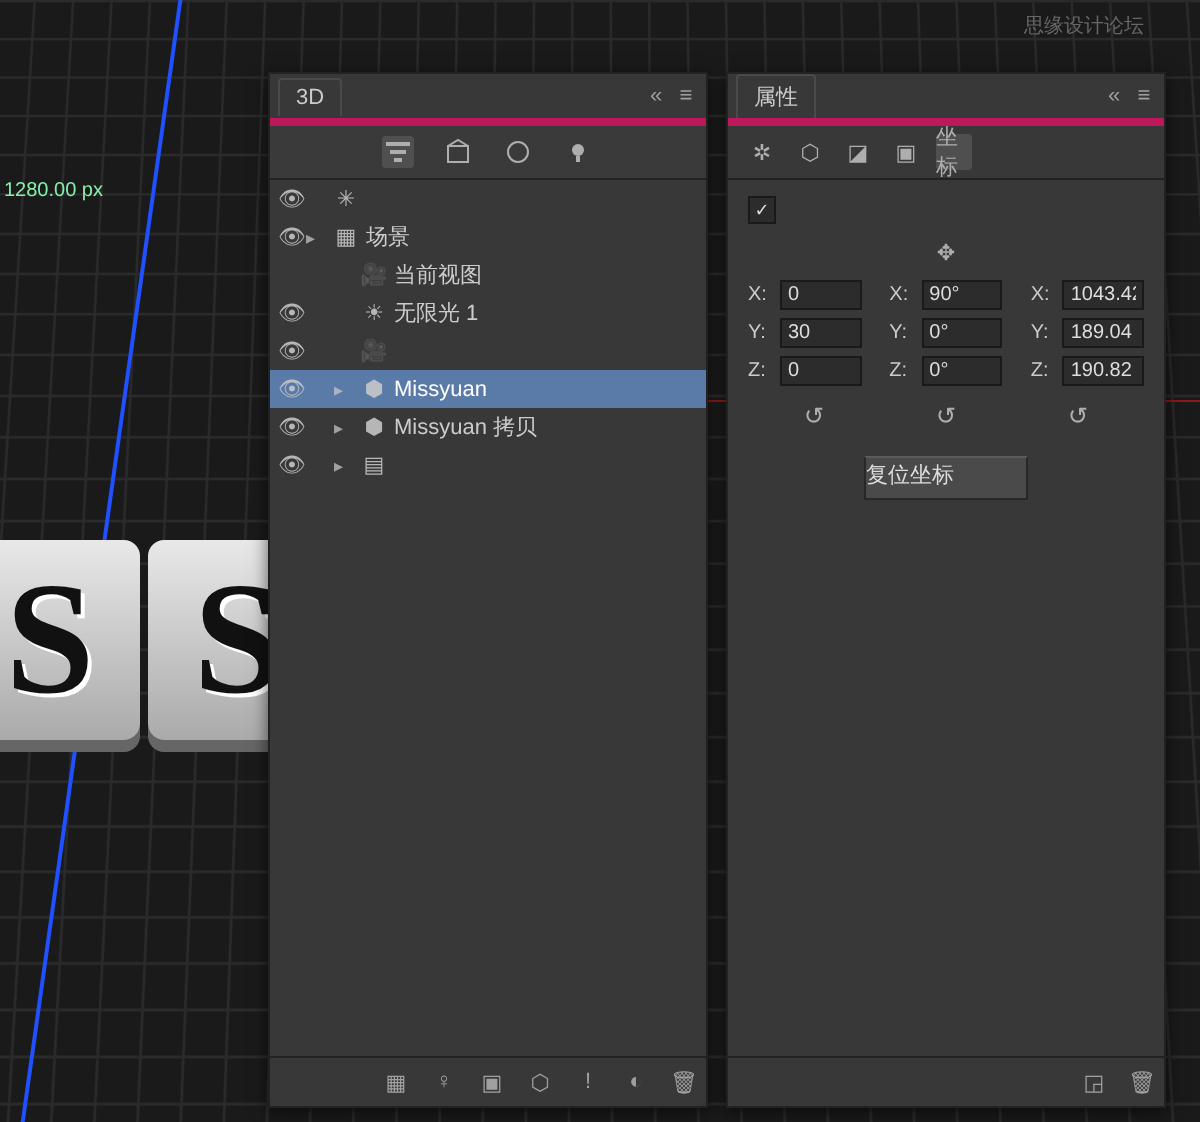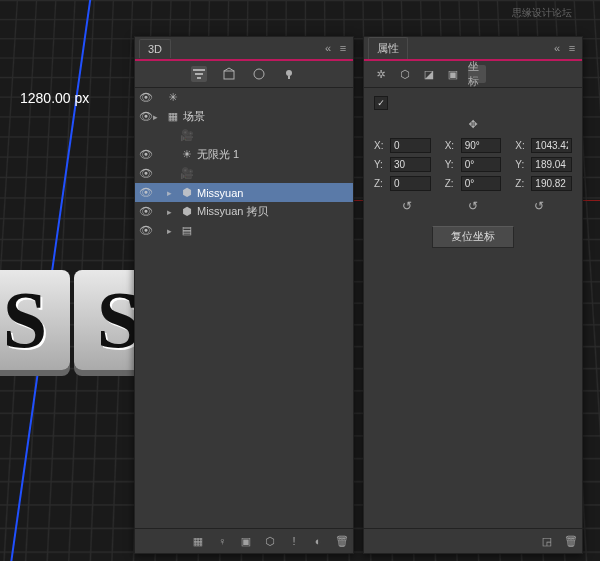--- a/index.html
+++ b/index.html
@@ -1,27 +1,27 @@
 <!DOCTYPE html>
 <html><head>
 <meta charset="utf-8">
 <style>
 html,body{margin:0;padding:0;width:600px;height:561px;overflow:hidden;font-family:"Microsoft YaHei",Arial,sans-serif;font-size:11px;color:#ccc;background:#000}
 .bg{position:absolute;inset:0;background:#1a1a1a}
 .grid{position:absolute;inset:0;background-image:linear-gradient(#2a2a2a 1px,transparent 1px),linear-gradient(90deg,#2a2a2a 1px,transparent 1px);background-size:16px 16px;transform:perspective(800px) rotateX(10deg) scale(1.2);transform-origin:50% 0}
-.ruler{position:absolute;top:90px;left:20px;color:#ffffff;font-size:14px}
+.ruler{position:absolute;top:90px;left:2px;color:#86efac;font-size:10px}
 .blueline{position:absolute;width:2px;height:800px;background:#2050ff;left:40px;top:-50px;transform:rotate(8deg)}
 .redline{position:absolute;width:400px;height:1px;background:#8b1a1a;top:200px;left:300px}
 .s3d{position:absolute;left:-20px;top:270px;width:200px;height:110px;display:flex}
 .sletter{width:90px;height:100px;background:linear-gradient(#e8e8e8,#aaa);border-radius:8px;margin-right:4px;position:relative;box-shadow:0 6px 0 #666}
 .sletter::before{content:"S";position:absolute;inset:0;display:flex;align-items:center;justify-content:center;font-size:80px;font-weight:bold;font-family:Georgia,serif;color:#111;text-shadow:2px 2px 0 #fff}
 .panel{position:absolute;background:#383838;border:1px solid #222;box-shadow:0 2px 8px rgba(0,0,0,.6);display:flex;flex-direction:column}
 .panel.p3d{left:134px;top:36px;width:218px;height:516px}
 .panel.pprop{left:363px;top:36px;width:218px;height:516px}
-.tabbar{height:22px;background:#383838;display:flex;align-items:center;padding:0 4px;border-bottom:2px solid #be185d}
+.tabbar{height:22px;background:#383838;display:flex;align-items:center;padding:0 4px;border-bottom:4px solid #be185d}
 .tab{padding:3px 8px;background:#383838;border:1px solid #4a4a4a;border-bottom:none;border-radius:2px 2px 0 0;font-size:11px}
 .tabspc{flex:1}
 .mini{width:12px;height:10px;margin-left:3px;opacity:.7;cursor:pointer;display:flex;align-items:center;justify-content:center}
 .filterbar{height:26px;display:flex;align-items:center;justify-content:center;gap:14px;border-bottom:1px solid #222;background:#3a3a3a}
 .fbtn{width:16px;height:16px;display:flex;align-items:center;justify-content:center;opacity:.8;cursor:pointer}
 .fbtn.active{background:#555;border-radius:2px}
 .tree{flex:1;overflow:hidden;background:#383838}
 .row{display:flex;align-items:center;height:19px;padding:0 4px}
 .row.selected{background:#5a7aa8}
 .row.selected .txt{color:#fff}
@@ -42,21 +42,21 @@
 .sel{background:#2c2c2c;border:1px solid #1a1a1a;color:#ddd;font-size:11px;padding:1px 4px;height:18px}
 .chk{width:12px;height:12px;background:#2c2c2c;border:1px solid #1a1a1a;display:flex;align-items:center;justify-content:center;font-size:9px;color:#ddd}
 .move-icon{width:16px;height:16px;margin:2px auto 6px;opacity:.8;display:flex;align-items:center;justify-content:center}
 .coords{display:flex;gap:14px;margin-bottom:4px}
 .ccol{flex:1}
 .crow{display:flex;align-items:center;margin-bottom:4px;white-space:nowrap}
 .clbl{width:16px;color:#ccc;font-size:10px}
 .cval{flex:1;background:#2c2c2c;border:1px solid #1a1a1a;color:#ddd;font-size:10px;padding:1px 3px;height:15px;text-align:left;min-width:0;width:100%;box-sizing:border-box}
 .reset-row{display:flex;justify-content:space-around;margin:2px 0 10px}
 .ricon{width:14px;height:14px;opacity:.8;cursor:pointer;display:flex;align-items:center;justify-content:center;font-size:12px}
-.bigbtn{display:block;margin:13px auto 5px;width:80px;height:20px;background:#4a4a4a;border:1px solid #282828;border-top-color:#5a5a5a;color:#ddd;font-size:11px;cursor:pointer;text-align:center;line-height:18px}
+.bigbtn{display:block;margin:13px auto 5px;width:80px;height:20px;background:#4a4a4a;border:1px solid #282828;border-top-color:#5a5a5a;color:#ddd;font-size:11px;cursor:pointer;text-align:left;line-height:18px}
 .watermark{position:absolute;top:6px;right:28px;color:#666;font-size:10px}
 svg{display:block}
 </style>
 </head>
 <body>
 
 <div class="bg">
   <div class="grid"></div>
   <div class="blueline"></div>
   <div class="redline"></div>
@@ -113,20 +113,21 @@
         <span class="ind" style="width:0px"></span>
         <span class="arr">▸</span>
         <span class="ico">▦</span>
         <span class="txt">场景</span>
       </div>
       <div class="row">
         <span class="vis"></span>
         <span class="ind" style="width:14px"></span>
         <span class="arr"></span>
         <span class="ico">🎥</span>
+        <span class="txt">当前视图</span>
       </div>
       <div class="row">
         <span class="vis">👁</span>
         <span class="ind" style="width:14px"></span>
         <span class="arr"></span>
         <span class="ico">☀</span>
         <span class="txt">无限光 1</span>
       </div>
       <div class="row">
         <span class="vis">👁</span>

